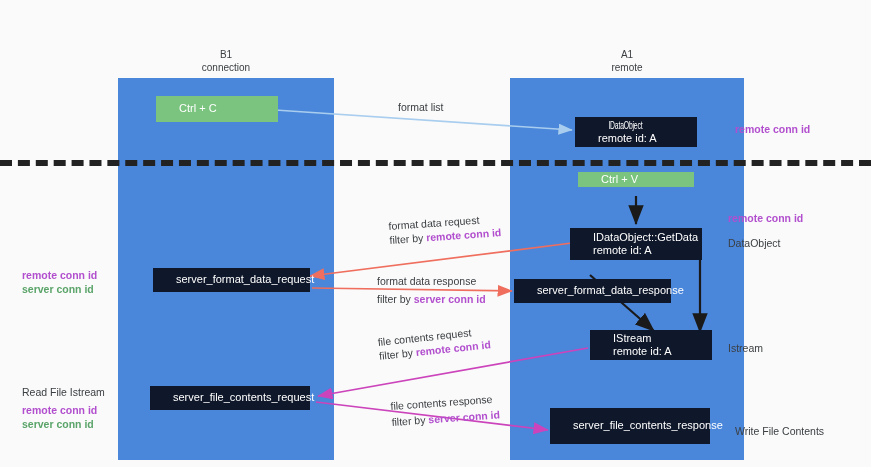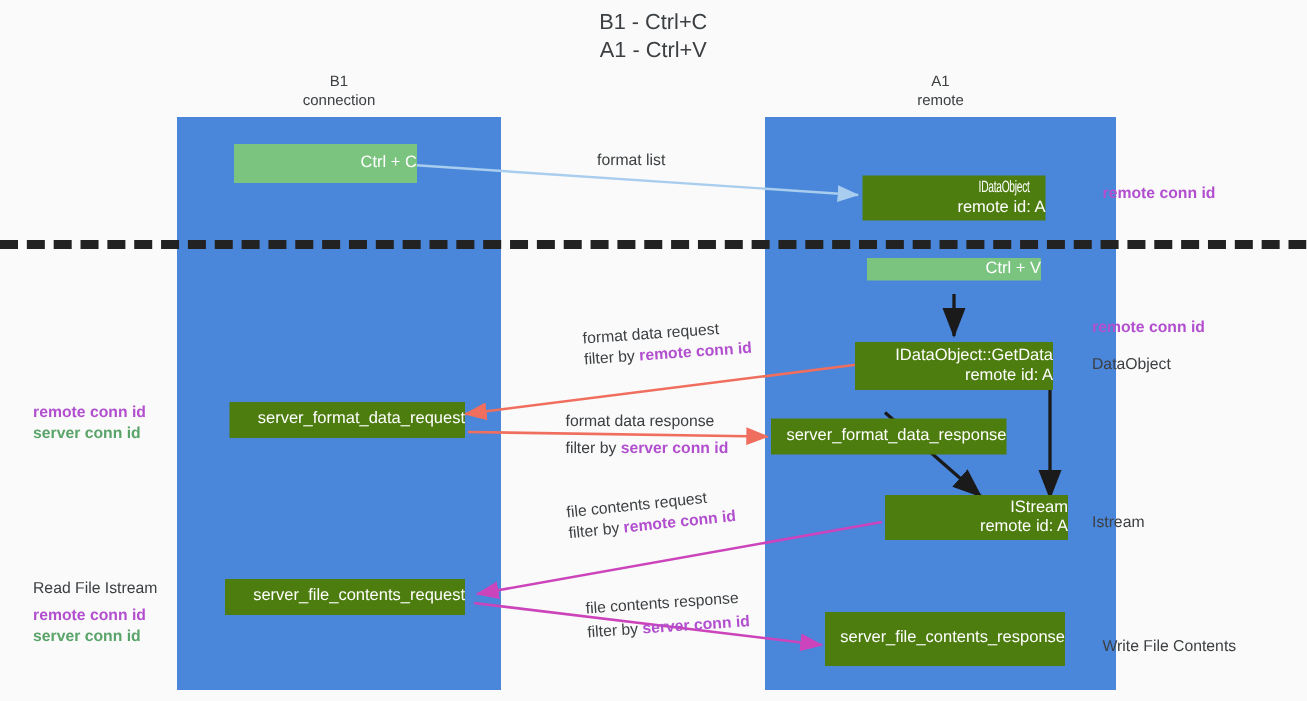--- a/index.html
+++ b/index.html
@@ -43,31 +43,31 @@
   .lane {
     position: absolute;
     background: #4a86da;
   }
   
   .box {
     position: absolute;
     box-sizing: border-box;
     display: flex;
     flex-direction: column;
-    align-items: flex-end;
+    align-items: flex-start;
     justify-content: center;
     color: #ffffff;
     font-size: 11px;
     line-height: 13.5px;
     text-align: center;
     white-space: nowrap;
     padding-left: 23px;
   }
   .box.green { background: #7bc47f; }
-  .box.orange { background: #4d7c0f; }
+  .box.orange { background: #0f172a; }
   .box .l2 { display: block; }
   .squish {
     display: inline-block;
     transform: scaleX(0.62);
     transform-origin: center;
     letter-spacing: -0.3px;
   }
   
   .divider {
     position: absolute;
@@ -102,24 +102,20 @@
     width: 871px; height: 467px;
     overflow: visible;
     pointer-events: none;
   }
 </style>
 </head>
 <body>
 
 <div class="canvas">
 
-  <div class="title">
-    <span>B1 - Ctrl+C</span><br>
-    <span>A1 - Ctrl+V</span>
-  </div>
 
   <div class="col-head" style="left:118px; top:48px; width:216px;">
     <span class="l1">B1</span>
     <span class="l2">connection</span>
   </div>
   <div class="col-head" style="left:510px; top:48px; width:234px;">
     <span class="l1">A1</span>
     <span class="l2">remote</span>
   </div>
 

